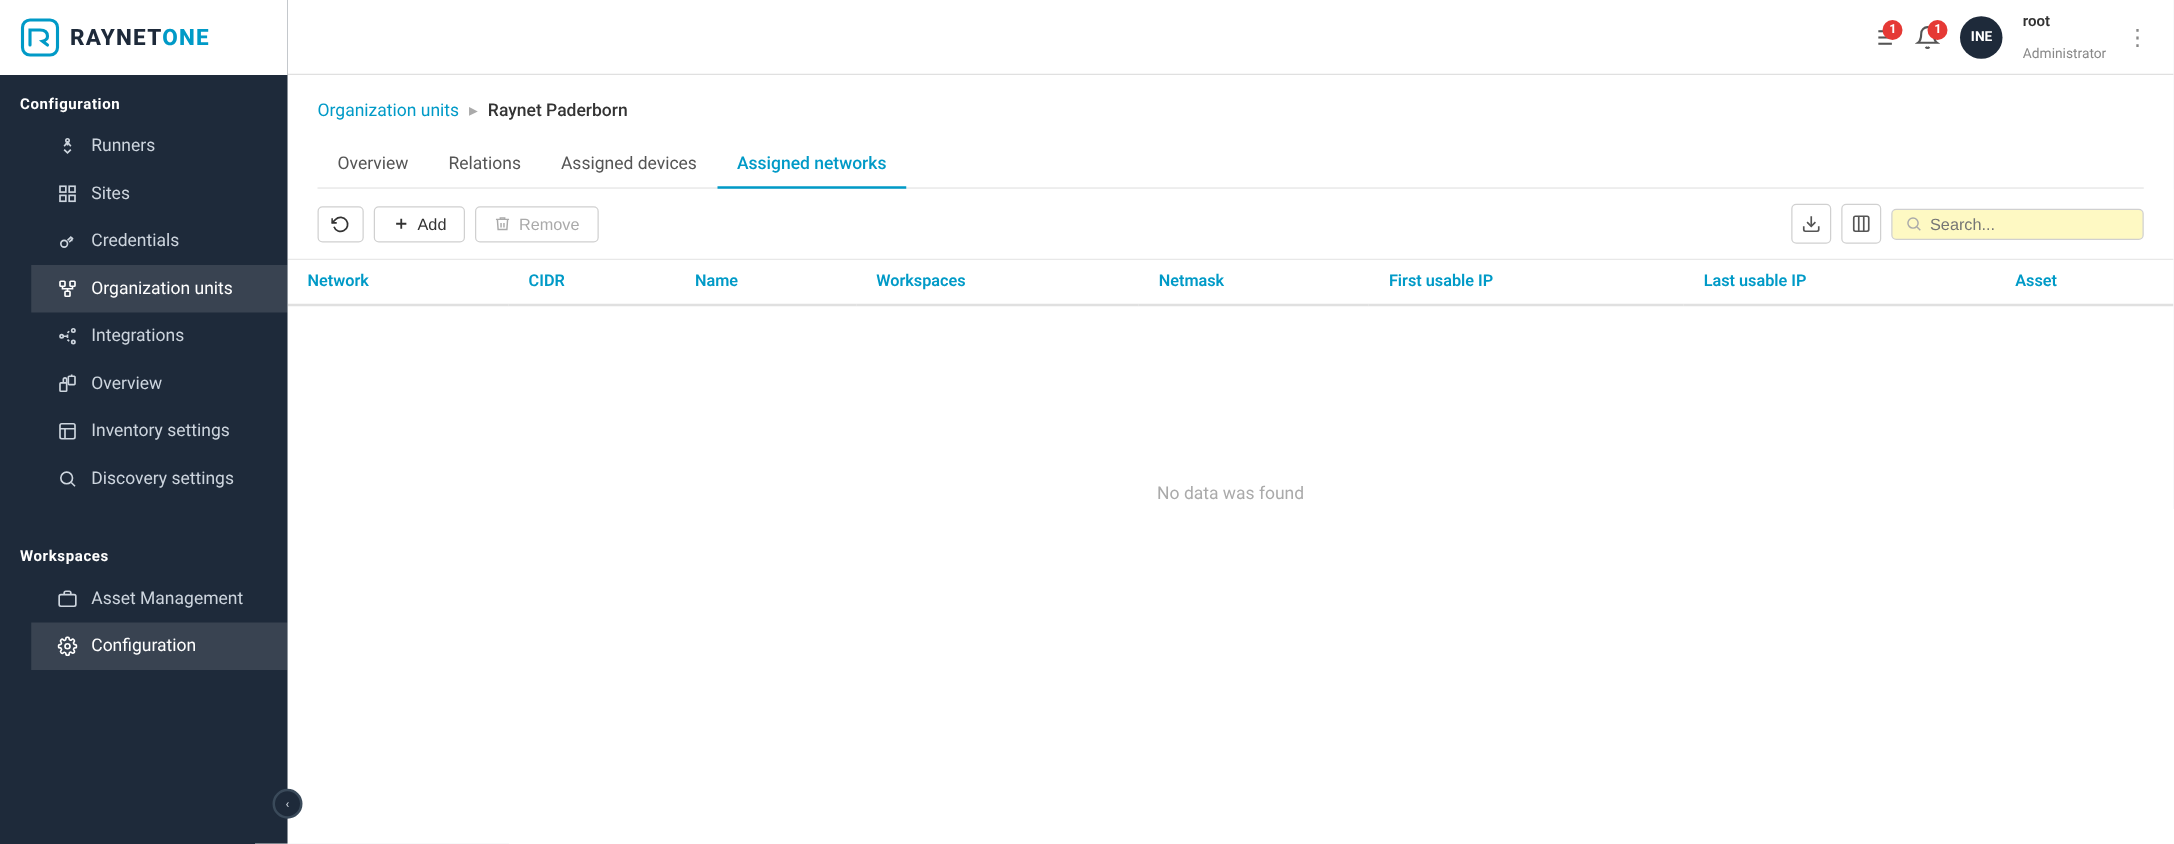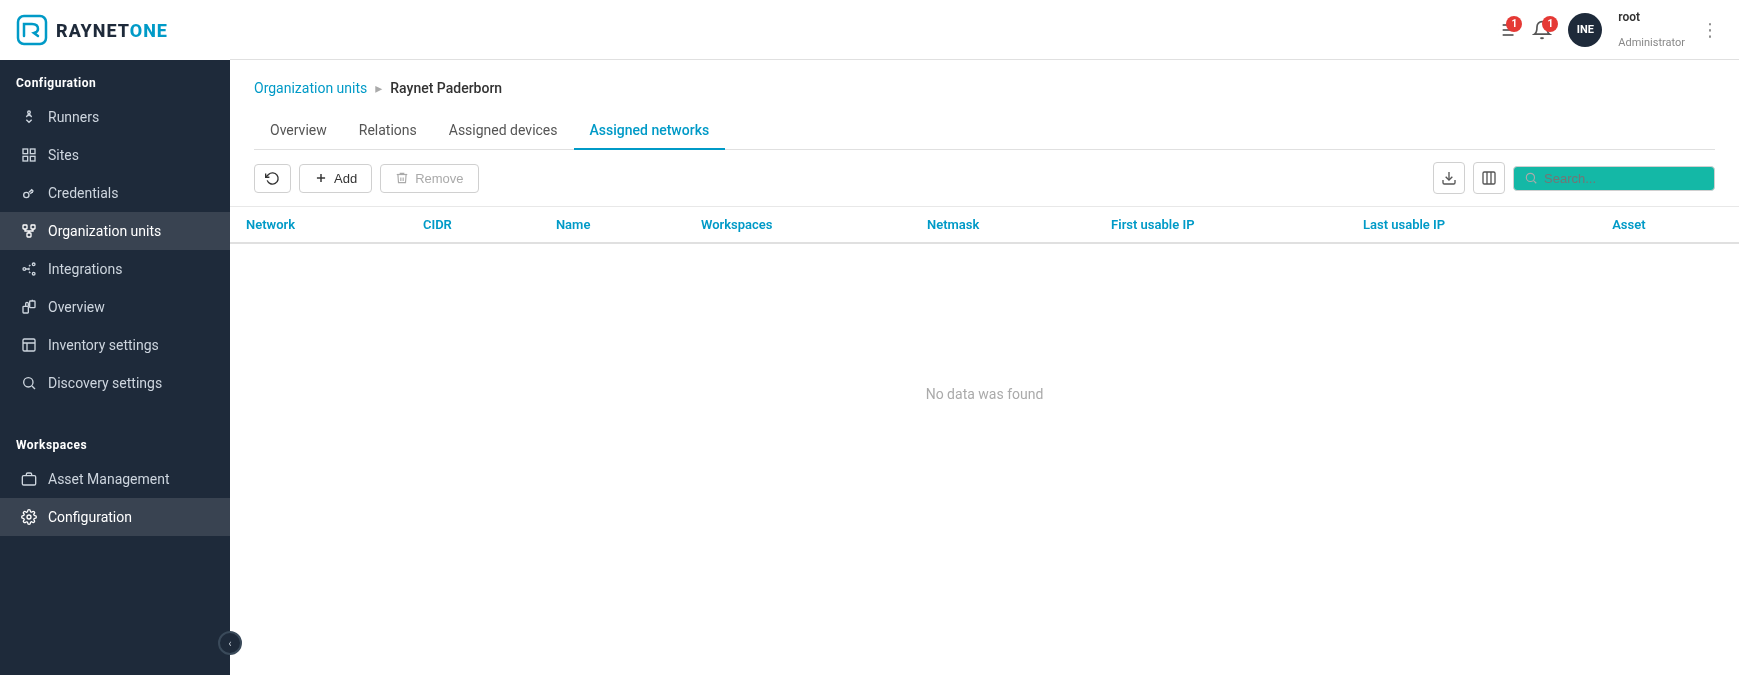--- a/index.html
+++ b/index.html
@@ -39,20 +39,21 @@
 
     .sidebar-item {
       display: flex;
       align-items: center;
       padding: 10px 20px;
       cursor: pointer;
       color: #cdd5de;
       font-size: 14px;
       gap: 10px;
       transition: background 0.15s;
+      margin-left: 25px;
     }
     .sidebar-item.active { background: rgba(255,255,255,0.12); color: #fff; }
     .sidebar-item .icon { width: 18px; height: 18px; display: flex; align-items: center; justify-content: center; flex-shrink: 0; }
     .workspaces-section { margin-top: 20px; }
 
     .collapse-btn {
       position: absolute;
       bottom: 20px;
       right: -12px;
       width: 24px;
@@ -211,21 +212,21 @@
       background: #fff;
       color: #555;
       font-size: 16px;
     }
     .search-box {
       display: flex;
       align-items: flex-start;
       border: 1px solid #d0d0d0;
       border-radius: 4px;
       padding: 4px 10px;
-      background: #14b8a6;
+      background: #fef9c3;
       gap: 6px;
       min-width: 200px;
     }
     .search-box input {
       border: none;
       outline: none;
       font-size: 13px;
       color: #333;
       background: transparent;
       width: 160px;

